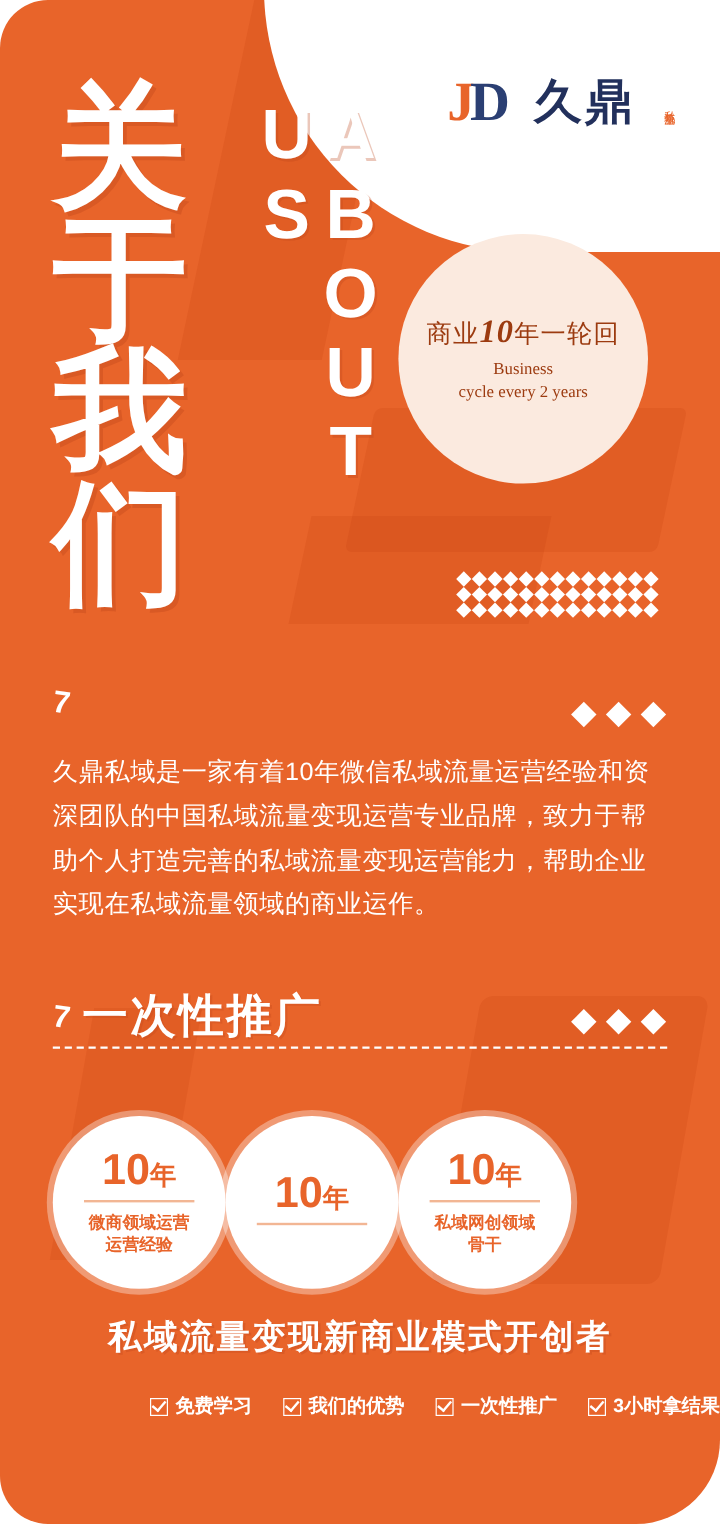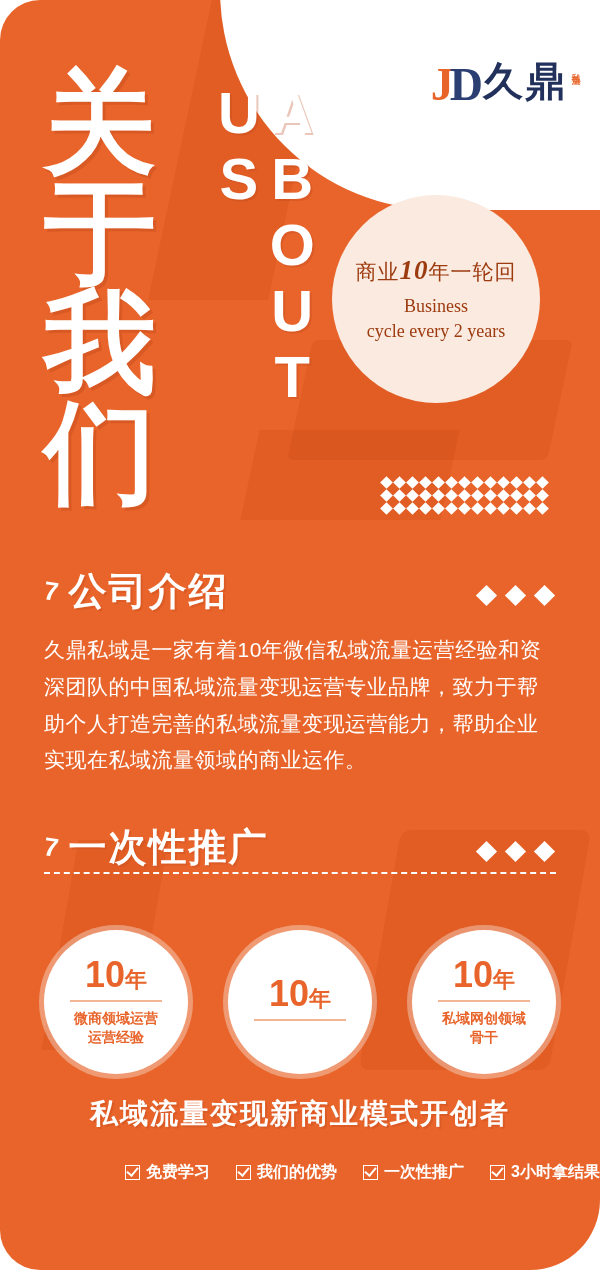--- a/index.html
+++ b/index.html
@@ -84,25 +84,25 @@
   }
   .ghost-a { left: 180px; top: 0px; width: 120px; height: 300px; transform: skewX(-12deg); }
   .ghost-b { left: 300px; top: 340px; width: 260px; height: 120px; transform: skewX(-12deg); border-radius: 6px; }
   .ghost-c { left: 250px; top: 430px; width: 200px; height: 90px; transform: skewX(-12deg); }
   .ghost-d { left: 380px; top: 830px; width: 190px; height: 240px; transform: skewX(-10deg); border-radius: 10px; }
   .ghost-e { left: 60px;  top: 840px; width: 90px;  height: 210px; transform: skewX(-10deg); }
 
   
   .logo {
     position: absolute;
-    right: 20px;
+    right: 38px;
     top: 62px;
     display: flex;
-    align-items: flex-start;
-    gap: 4px;
+    align-items: center;
+    gap: 24px;
   }
   .logo-mark {
     font-family: "Liberation Serif", serif;
     font-size: 46px;
     font-weight: bold;
     color: #e8642a;
     letter-spacing: -4px;
     line-height: 1;
   }
   .logo-mark .d { color: #2b3f73; }
@@ -141,21 +141,21 @@
   .cycle-cn {
     font-family: "Liberation Serif", serif;
     font-size: 21px;
     color: #9c3b10;
     letter-spacing: 1px;
     margin-bottom: 8px;
   }
   .cycle-cn b { font-size: 27px; font-style: italic; }
   .cycle-en {
     font-family: "Liberation Serif", serif;
-    font-size: 18px;
+    font-size: 14px;
     color: #9c3b10;
     line-height: 1.35;
   }
 
   
   .hero {
     position: absolute;
     left: 44px;
     top: 70px;
     width: 300px;
@@ -274,21 +274,20 @@
     letter-spacing: 0.5px;
   }
 
   
   .adv-row {
     position: absolute;
     left: 44px;
     top: 930px;
     width: 512px;
     display: flex;
-    justify-content: space-between;
   }
   .adv {
     width: 144px;
     height: 144px;
     border-radius: 50%;
     background: #ffffff;
     box-shadow: 0 0 0 5px rgba(255,255,255,0.35);
     display: flex;
     flex-direction: column;
     align-items: center;
@@ -446,21 +445,20 @@
       <i style="left: 104px; top: 26px;"></i>
       <i style="left: 117px; top: 26px;"></i>
       <i style="left: 130px; top: 26px;"></i>
       <i style="left: 143px; top: 26px;"></i>
       <i style="left: 156px; top: 26px;"></i>
     </div>
 
   <div class="section sec1">
     <div class="sec-head">
       <span class="sec-arrow">7</span>
-      <span class="sec-title-cn">公司介绍</span>
       <span class="diamonds">
           <i></i>
           <i></i>
           <i></i>
         </span>
     </div>
     <div class="body-text">久鼎私域是一家有着10年微信私域流量运营经验和资深团队的中国私域流量变现运营专业品牌，致力于帮助个人打造完善的私域流量变现运营能力，帮助企业实现在私域流量领域的商业运作。</div>
   </div>
 
   <div class="section sec2">

